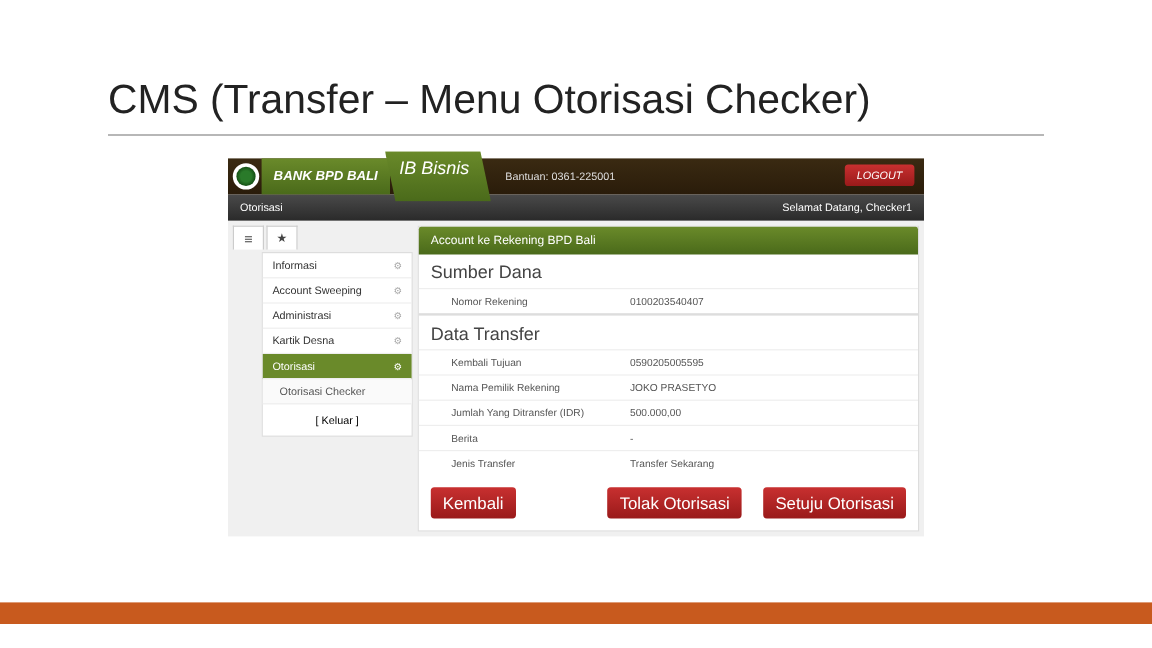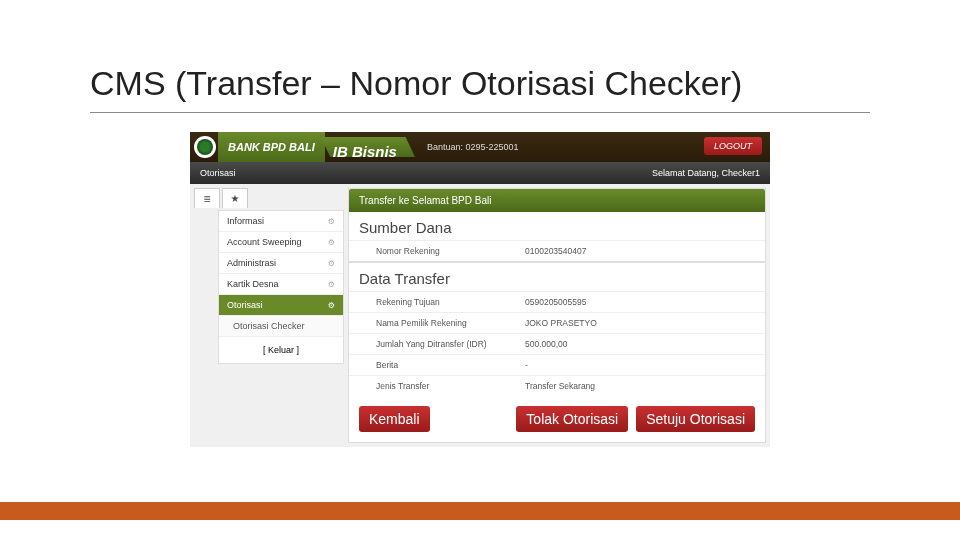--- a/index.html
+++ b/index.html
@@ -6,21 +6,21 @@
   body { font-family: Arial, sans-serif; background: #fff; width: 960px; height: 540px; position: relative; }
   .slide { width: 960px; height: 540px; position: relative; }
   .title { position: absolute; top: 64px; left: 90px; font-size: 34px; font-weight: 400; color: #222; }
   .title-underline { position: absolute; top: 112px; left: 90px; width: 780px; height: 1px; background: #888; }
   .footer-bar { position: absolute; bottom: 20px; left: 0; width: 960px; height: 18px; background: #c85a1e; }
   .app { position: absolute; top: 132px; left: 190px; width: 580px; background: #fff; font-size: 9px; }
   .header { height: 30px; background: linear-gradient(#3a2a12,#2a1c0a); display: flex; align-items: center; position: relative; }
   .logo-circle { width: 22px; height: 22px; border-radius: 50%; background: #fff; margin-left: 4px; display: flex; align-items: center; justify-content: center; }
   .logo-inner { width: 16px; height: 16px; border-radius: 50%; background: radial-gradient(circle,#2a7a2a 40%,#155015 70%); }
   .bank-name { background: linear-gradient(#6a8a2a,#4a6a1a); height: 30px; line-height: 30px; padding: 0 10px; color: #fff; font-weight: bold; font-style: italic; font-size: 11px; margin-left: 2px; }
-  .ib-bisnis { background: linear-gradient(#6a8a2a,#4a6a1a); clip-path: polygon(0 0, 90% 0, 100% 100%, 10% 100%); height: 20px; line-height: 30px; padding: 0 18px 0 12px; color: #fff; font-weight: bold; font-style: italic; font-size: 15px; margin-left: -4px; }
+  .ib-bisnis { background: linear-gradient(#6a8a2a,#4a6a1a); clip-path: polygon(0 0, 90% 0, 100% 100%, 10% 100%); height: 42px; line-height: 30px; padding: 0 18px 0 12px; color: #fff; font-weight: normal; font-style: italic; font-size: 15px; margin-left: -4px; }
   .bantuan { color: #ddd; font-size: 9px; margin-left: 12px; }
   .logout-btn { position: absolute; right: 8px; top: 5px; background: linear-gradient(#c83030,#9a1a1a); color: #fff; padding: 4px 10px; border-radius: 3px; font-size: 9px; font-style: italic; }
   .menubar { height: 22px; background: linear-gradient(#4a4a4a,#2a2a2a); display: flex; align-items: center; justify-content: space-between; padding: 0 10px; color: #fff; font-size: 9px; }
   .content { display: flex; background: #f0f0f0; padding: 4px; gap: 4px; }
   .sidebar { width: 150px; }
   .tabs { display: flex; gap: 2px; margin-bottom: 2px; }
   .tab { background: #fff; border: 1px solid #ccc; border-bottom: none; width: 26px; height: 20px; display: flex; align-items: center; justify-content: center; }
   .tab-list-icon::before { content: "≡"; font-size: 12px; color: #444; }
   .tab-star-icon::before { content: "★"; font-size: 10px; color: #444; }
   .side-list { background: #fff; border: 1px solid #ddd; margin-left: 24px; }
@@ -33,40 +33,40 @@
   .main { flex: 1; background: #fff; border: 1px solid #ddd; padding: 0; }
   .panel-title { background: linear-gradient(#6a8a2a,#4a6a1a); color: #fff; padding: 6px 10px; font-size: 10px; border-radius: 2px 2px 0 0; }
   .section-title { padding: 7px 10px 4px; font-size: 15px; color: #444; }
   .row { display: flex; border-top: 1px solid #eee; padding: 5px 10px; font-size: 8.5px; color: #555; }
   .row .label { width: 166px; padding-left: 17px; }
   .row .value { flex: 1; }
   .divider { border-top: 2px solid #ddd; }
   .actions { display: flex; justify-content: space-between; padding: 10px; }
   .btn { font-size: 14px; padding: 5px 10px; border-radius: 3px; color: #fff; cursor: pointer; }
   .btn-back { background: linear-gradient(#c83030,#9a1a1a); }
-  .right-actions { display: flex; gap: 8px; }
+  .right-actions { display: flex; gap: 18px; }
   .btn-reject { background: linear-gradient(#c83030,#9a1a1a); }
   .btn-approve { background: linear-gradient(#c83030,#9a1a1a); }
 </style>
 </head>
 <body>
 
 <div class="slide">
-  <div class="title">CMS (Transfer – Nomor Otorisasi Checker)</div>
+  <div class="title">CMS (Transfer – Menu Otorisasi Checker)</div>
   <div class="title-underline"></div>
   <div class="footer-bar"></div>
 
   <div class="app">
     <div class="header">
       <div class="logo-circle">
           <div class="logo-inner"></div>
         </div>
       <div class="bank-name">BANK BPD BALI</div>
       <div class="ib-bisnis">IB Bisnis</div>
-      <div class="bantuan">Bantuan: 0295-225001</div>
+      <div class="bantuan">Bantuan: 0361-225001</div>
       <div class="logout-btn">LOGOUT</div>
     </div>
 
     <div class="menubar">
       <span>Otorisasi</span>
       <span>Selamat Datang, Checker1</span>
     </div>
 
     <div class="content">
       <div class="sidebar">
@@ -98,32 +98,32 @@
           <div class="side-item active">
               <span>Otorisasi</span>
               <span class="gear-w"></span>
             </div>
           <div class="side-sub">Otorisasi Checker</div>
           <div class="side-logout">[ Keluar ]</div>
         </div>
       </div>
 
       <div class="main">
-        <div class="panel-title">Transfer ke Selamat BPD Bali</div>
+        <div class="panel-title">Account ke Rekening BPD Bali</div>
 
         <div class="section-title">Sumber Dana</div>
         <div class="row">
           <div class="label">Nomor Rekening</div>
           <div class="value">0100203540407</div>
         </div>
 
         <div class="divider"></div>
         <div class="section-title">Data Transfer</div>
         <div class="row">
-          <div class="label">Rekening Tujuan</div>
+          <div class="label">Kembali Tujuan</div>
           <div class="value">0590205005595</div>
         </div>
         <div class="row">
           <div class="label">Nama Pemilik Rekening</div>
           <div class="value">JOKO PRASETYO</div>
         </div>
         <div class="row">
           <div class="label">Jumlah Yang Ditransfer (IDR)</div>
           <div class="value">500.000,00</div>
         </div>

